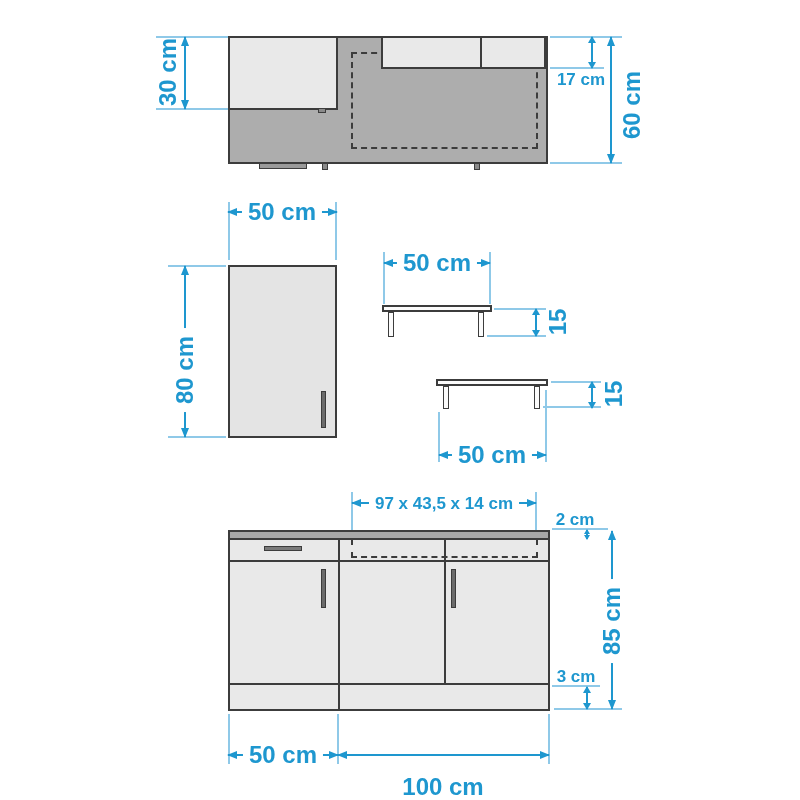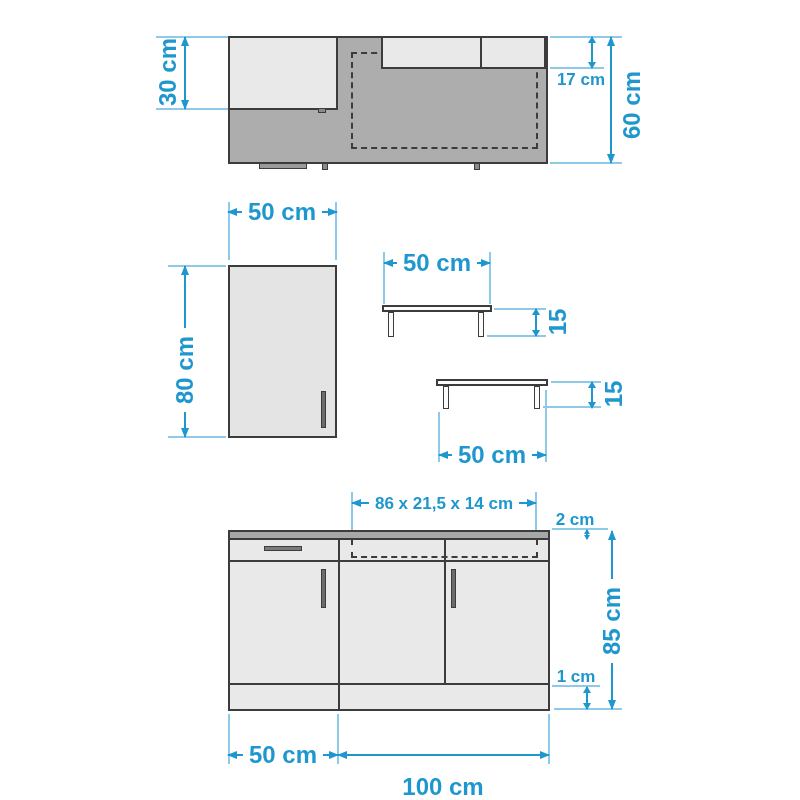--- a/index.html
+++ b/index.html
@@ -123,29 +123,29 @@
   <div class="ln" style="left:230px;top:560px;width:318px;height:2px"></div>
   <div class="ln" style="left:230px;top:683px;width:318px;height:2px"></div>
   <div class="ln" style="left:338px;top:540px;width:2px;height:169px"></div>
   <div class="ln" style="left:444px;top:540px;width:2px;height:144px"></div>
   <div class="dashed" style="left:351px;top:539px;width:187px;height:19px;border-top:none"></div>
   <div class="box" style="left:264px;top:546px;width:38px;height:5px;border-width:1px;background:#7A7A7A"></div>
   <div class="box" style="left:321px;top:569px;width:5px;height:39px;border-width:1px;background:#6B6B6B"></div>
   <div class="box" style="left:451px;top:569px;width:5px;height:39px;border-width:1px;background:#6B6B6B"></div>
 
   <div class="dh" style="left:352px;top:502px;width:184px"></div>
-  <div class="lbl sm bg" style="left:444px;top:503px">86 x 21,5 x 14 cm</div>
+  <div class="lbl sm bg" style="left:444px;top:503px">97 x 43,5 x 14 cm</div>
 
   <div class="lbl sm" style="left:575px;top:519px">2 cm</div>
   <div class="dv tiny" style="left:586px;top:530px;height:9px"></div>
 
   <div class="dv" style="left:611px;top:531px;height:178px"></div>
   <div class="lbl rot bg" style="left:612px;top:621px">85 cm</div>
 
-  <div class="lbl sm" style="left:576px;top:676px">1 cm</div>
+  <div class="lbl sm" style="left:576px;top:676px">3 cm</div>
   <div class="dv small" style="left:586px;top:687px;height:22px"></div>
 
   <div class="dh" style="left:228px;top:754px;width:110px"></div>
   <div class="lbl bg" style="left:283px;top:755px">50 cm</div>
 
   <div class="dh" style="left:338px;top:754px;width:211px"></div>
   <div class="lbl bg" style="left:443px;top:787px">100 cm</div>
 
 </div>
 

